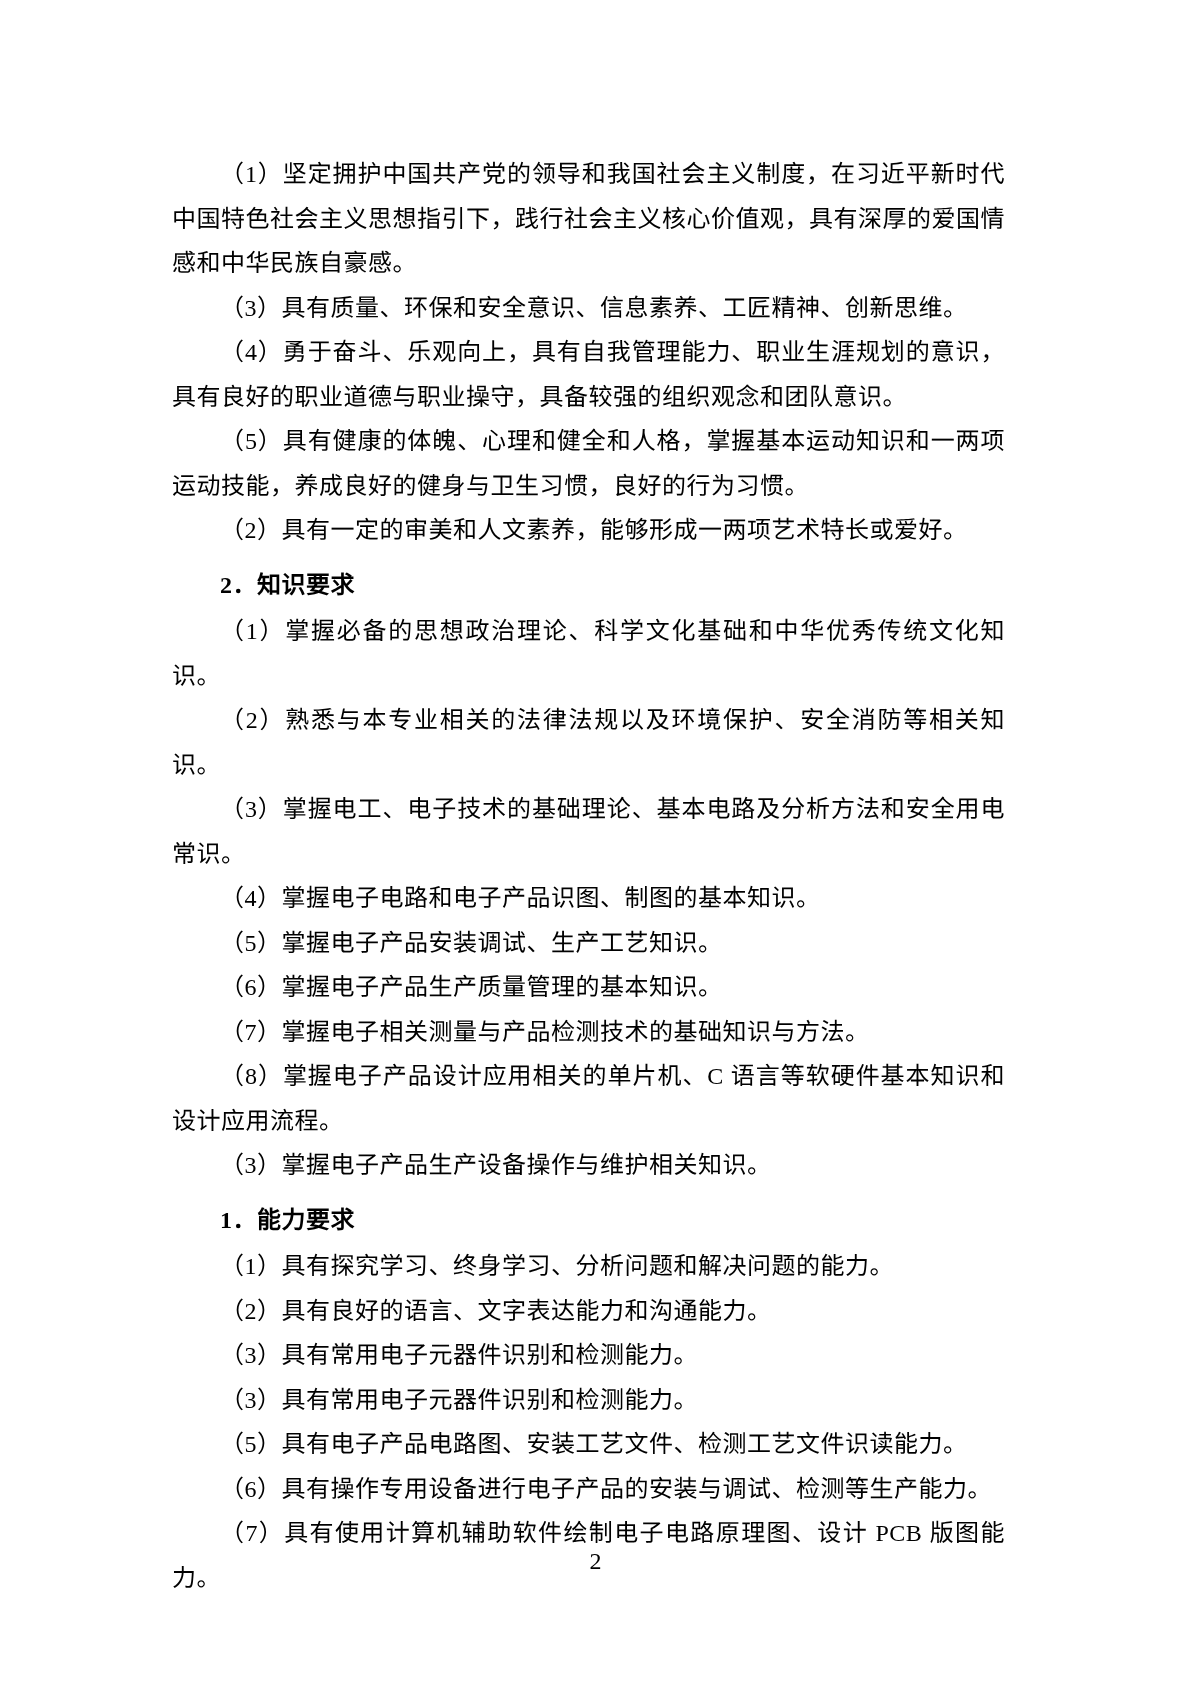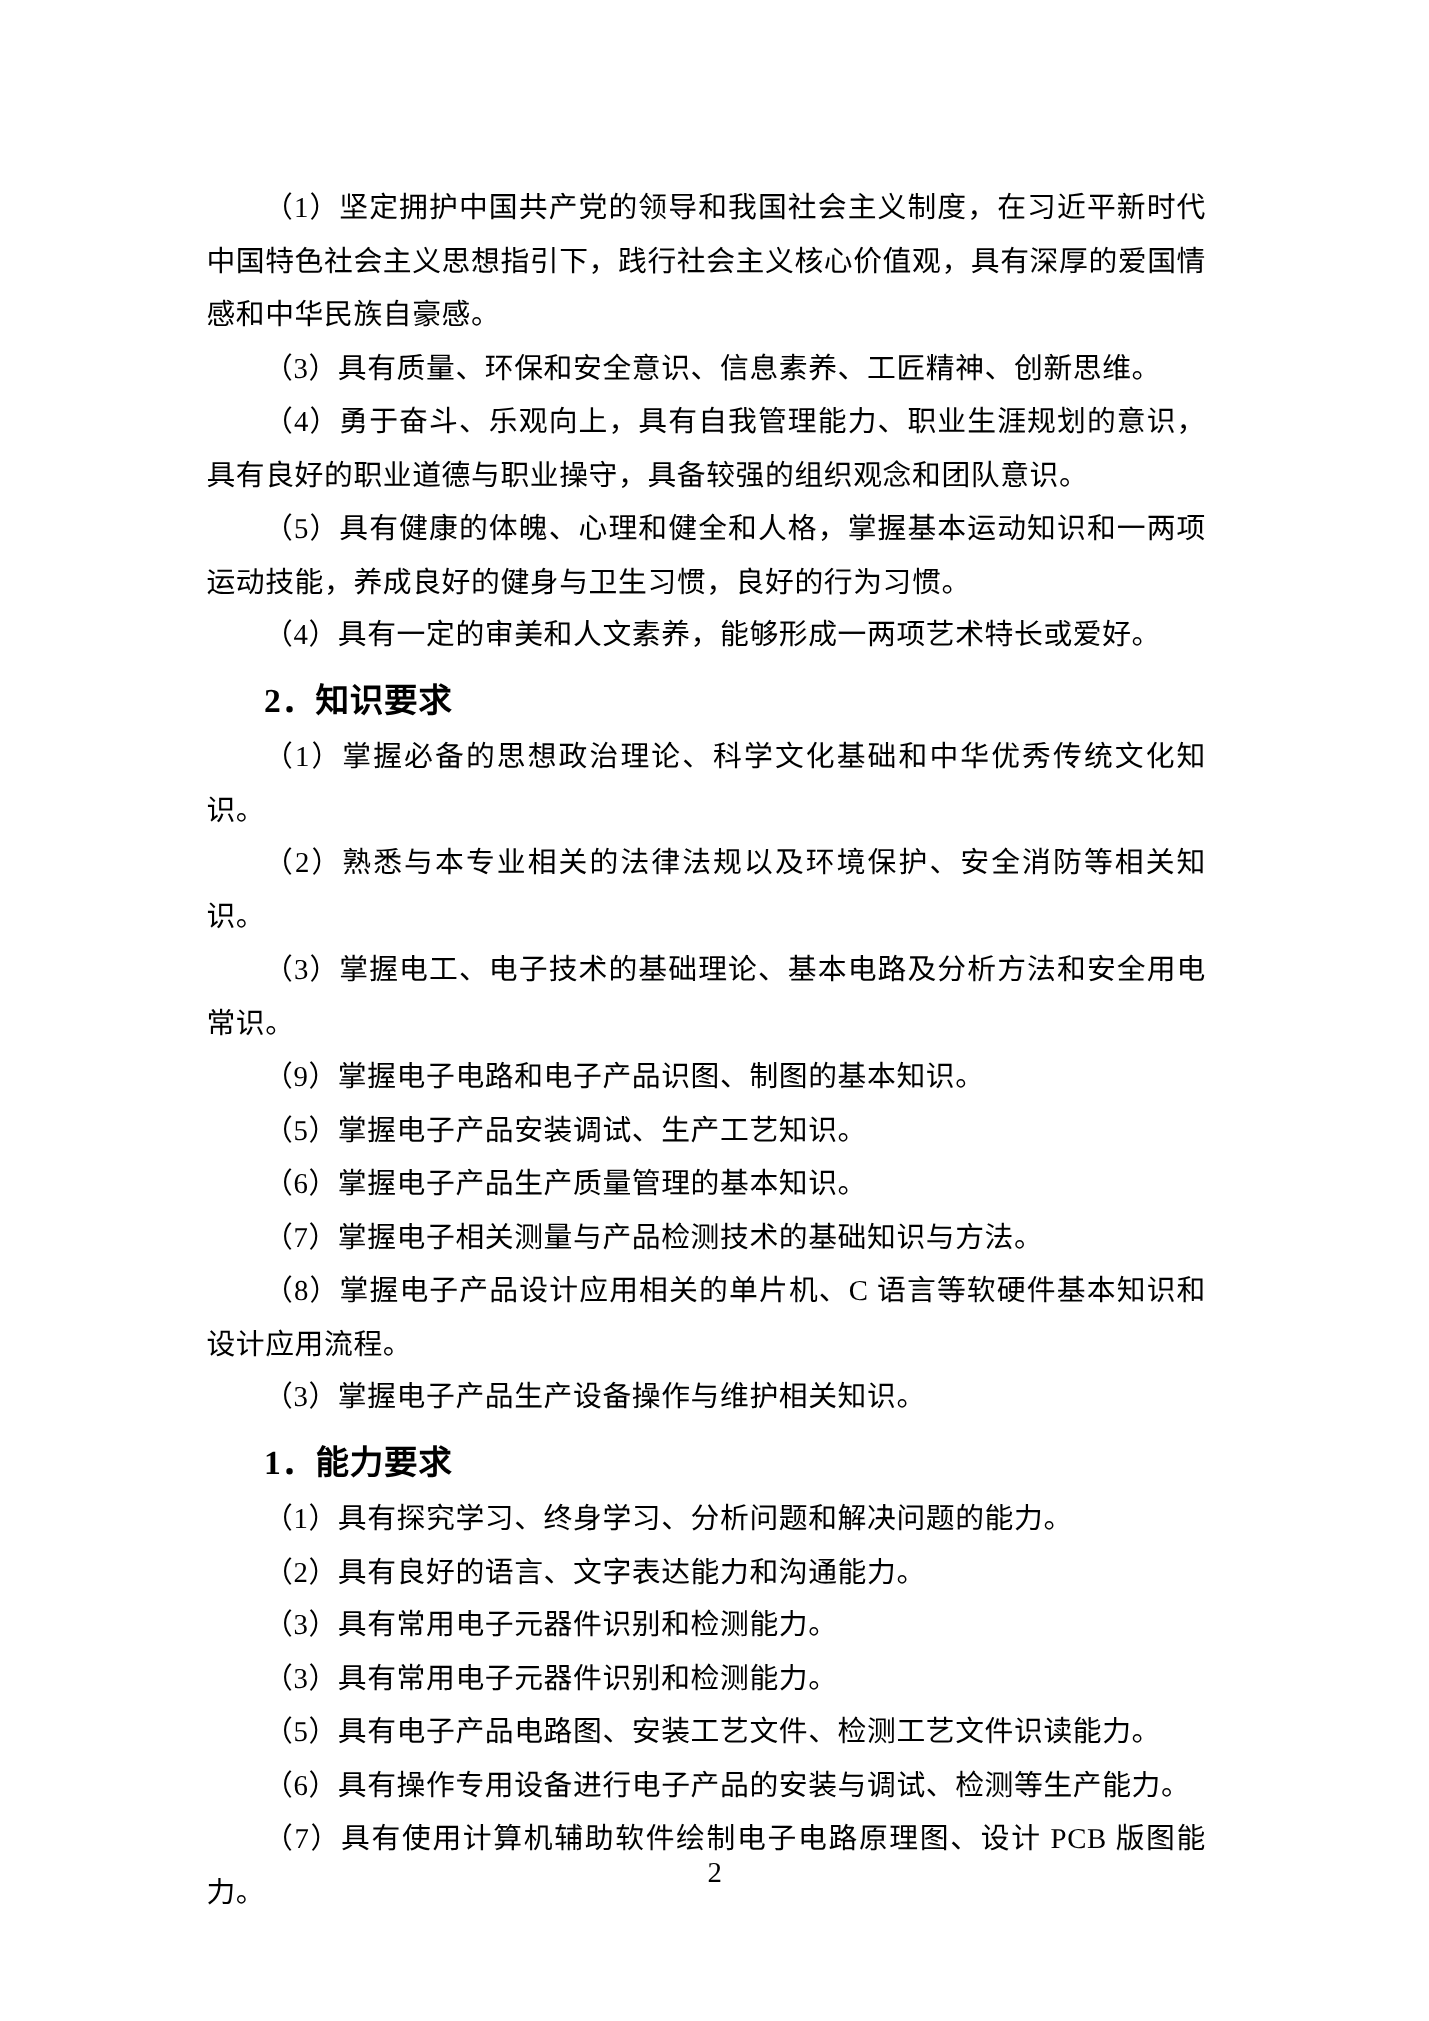--- a/index.html
+++ b/index.html
@@ -31,21 +31,21 @@
     margin: 0;
     font-size: 24px;
     line-height: 44.5px;
     text-align: justify;
     text-indent: 48px;
     letter-spacing: 0.5px;
     word-break: break-all;
   }
   .heading {
     margin: 10px 0 2px 0;
-    font-size: 28px;
+    font-size: 24px;
     line-height: 44.5px;
     font-weight: bold;
     text-indent: 48px;
     letter-spacing: 0.5px;
   }
   .page-number {
     position: absolute;
     top: 1546px;
     left: 0;
     width: 100%;
@@ -56,26 +56,26 @@
 </style>
 </head>
 <body>
 
 <div class="page">
   <div class="content">
     <p class="para">（1）坚定拥护中国共产党的领导和我国社会主义制度，在习近平新时代中国特色社会主义思想指引下，践行社会主义核心价值观，具有深厚的爱国情感和中华民族自豪感。</p>
     <p class="para">（3）具有质量、环保和安全意识、信息素养、工匠精神、创新思维。</p>
     <p class="para">（4）勇于奋斗、乐观向上，具有自我管理能力、职业生涯规划的意识，具有良好的职业道德与职业操守，具备较强的组织观念和团队意识。</p>
     <p class="para">（5）具有健康的体魄、心理和健全和人格，掌握基本运动知识和一两项运动技能，养成良好的健身与卫生习惯，良好的行为习惯。</p>
-    <p class="para">（4）具有一定的审美和人文素养，能够形成一两项艺术特长或爱好。</p>
+    <p class="para">（2）具有一定的审美和人文素养，能够形成一两项艺术特长或爱好。</p>
     <p class="heading">2．知识要求</p>
     <p class="para">（1）掌握必备的思想政治理论、科学文化基础和中华优秀传统文化知识。</p>
     <p class="para">（2）熟悉与本专业相关的法律法规以及环境保护、安全消防等相关知识。</p>
     <p class="para">（3）掌握电工、电子技术的基础理论、基本电路及分析方法和安全用电常识。</p>
-    <p class="para">（9）掌握电子电路和电子产品识图、制图的基本知识。</p>
+    <p class="para">（4）掌握电子电路和电子产品识图、制图的基本知识。</p>
     <p class="para">（5）掌握电子产品安装调试、生产工艺知识。</p>
     <p class="para">（6）掌握电子产品生产质量管理的基本知识。</p>
     <p class="para">（7）掌握电子相关测量与产品检测技术的基础知识与方法。</p>
     <p class="para">（8）掌握电子产品设计应用相关的单片机、C 语言等软硬件基本知识和设计应用流程。</p>
     <p class="para">（3）掌握电子产品生产设备操作与维护相关知识。</p>
     <p class="heading">1．能力要求</p>
     <p class="para">（1）具有探究学习、终身学习、分析问题和解决问题的能力。</p>
     <p class="para">（2）具有良好的语言、文字表达能力和沟通能力。</p>
     <p class="para">（3）具有常用电子元器件识别和检测能力。</p>
     <p class="para">（3）具有常用电子元器件识别和检测能力。</p>

